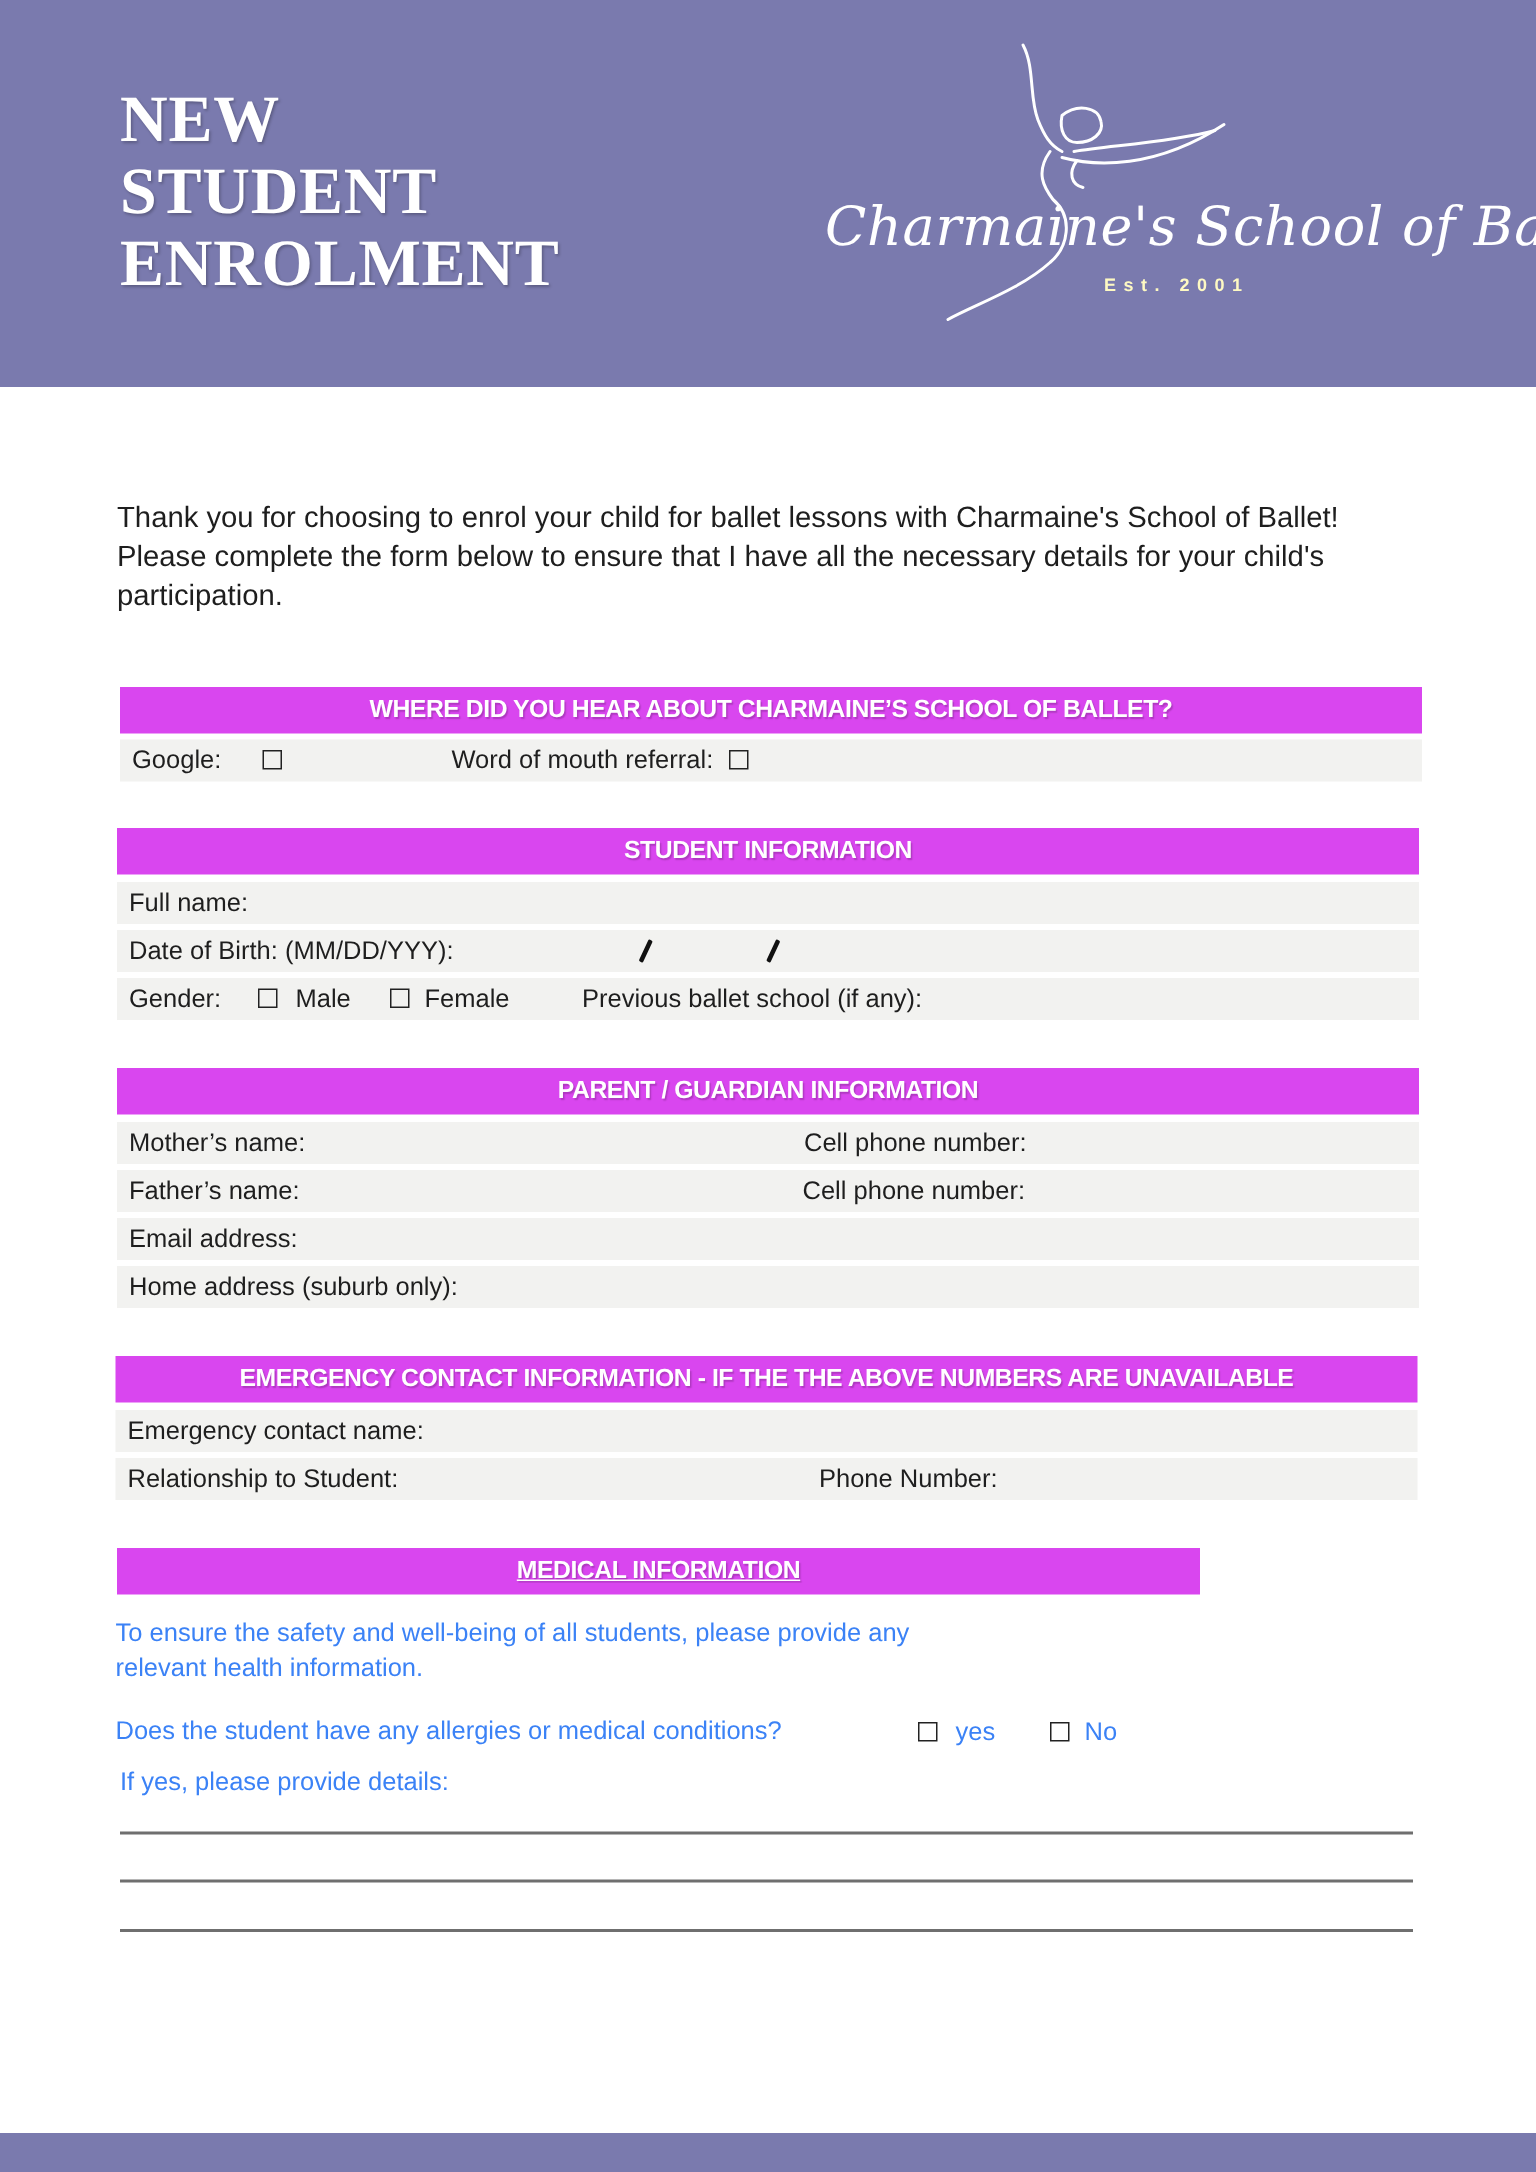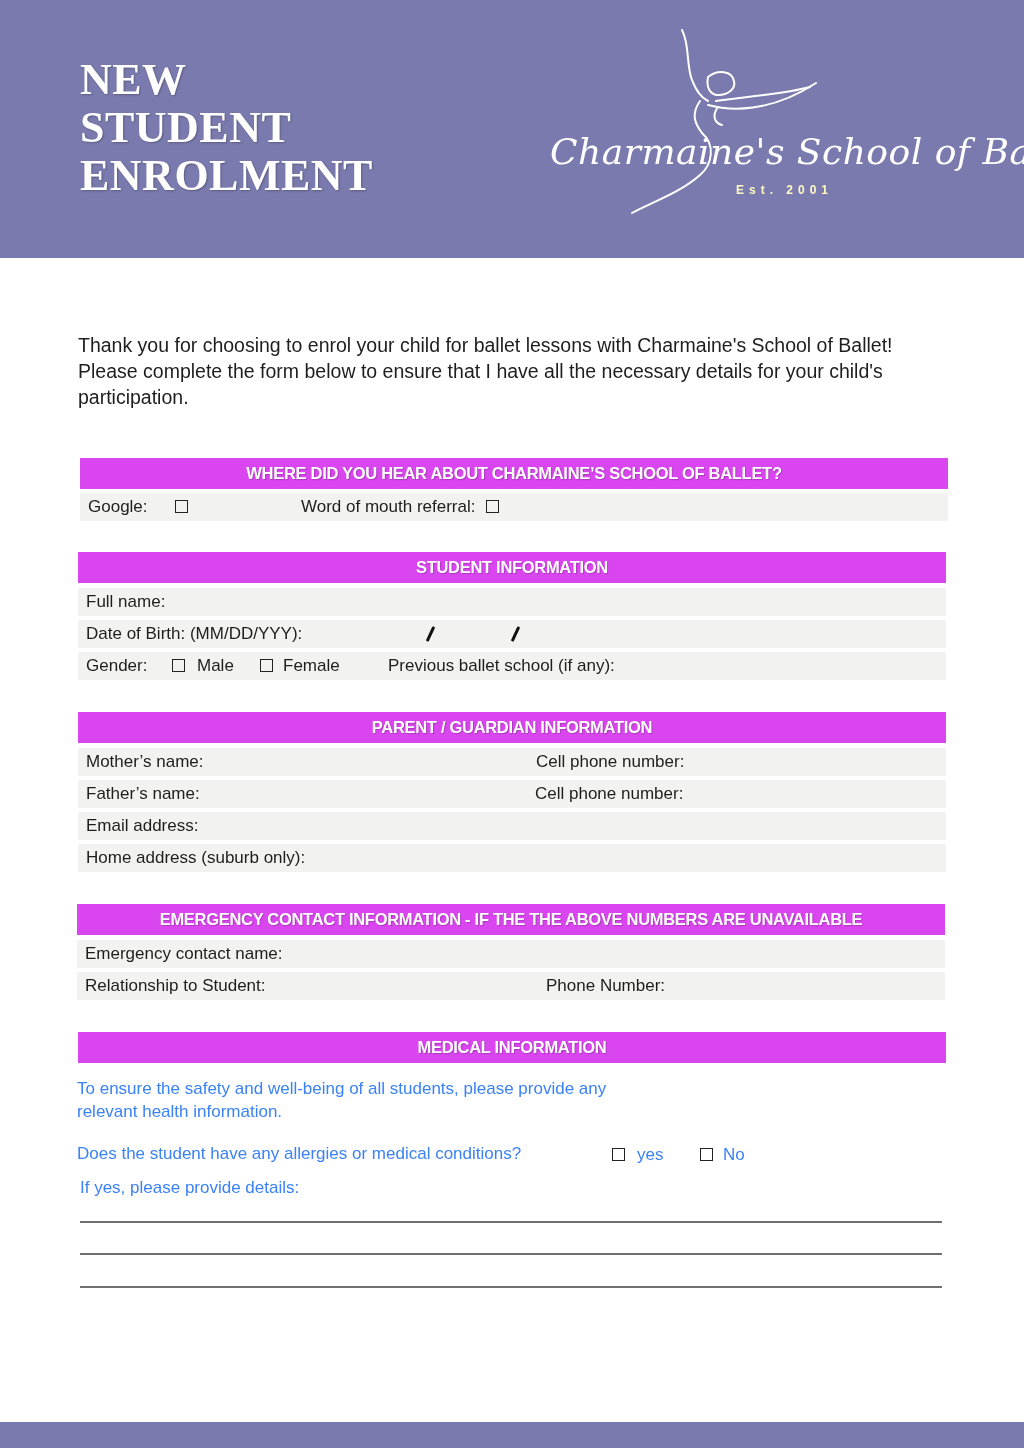--- a/index.html
+++ b/index.html
@@ -102,21 +102,21 @@
 
 <div class="sec-head" style="left:77px; top:904px; width:868px;">EMERGENCY CONTACT INFORMATION - IF THE THE ABOVE NUMBERS ARE UNAVAILABLE</div>
 <div class="row" style="left:77px; top:940px; width:868px;">
   <span class="cell" style="left:8px;">Emergency contact name:</span>
 </div>
 <div class="row" style="left:77px; top:972px; width:868px;">
   <span class="cell" style="left:8px;">Relationship to Student:</span>
   <span class="cell" style="left:469px;">Phone Number:</span>
 </div>
 
-<div class="sec-head" style="left:78px; top:1032px; width:868px;">MEDICAL INFORMATION</div>
+<div class="sec-head" style="left:78px; top:1032px; width:722px;text-decoration:underline;">MEDICAL INFORMATION</div>
 <div class="plain" style="left:77px; top:1077px;">To ensure the safety and well-being of all students, please provide any</div>
 <div class="plain" style="left:77px; top:1100px;">relevant health information.</div>
 <div class="plain" style="left:77px; top:1142px;">Does the student have any allergies or medical conditions?</div>
 <div class="plain" style="left:612px; top:1143px;"><span class="cb"></span></div>
 <div class="plain" style="left:637px; top:1143px;">yes</div>
 <div class="plain" style="left:700px; top:1143px;"><span class="cb"></span></div>
 <div class="plain" style="left:723px; top:1143px;">No</div>
 <div class="plain" style="left:80px; top:1176px;">If yes, please provide details:</div>
 
 <div class="line" style="top:1221px;"></div>

